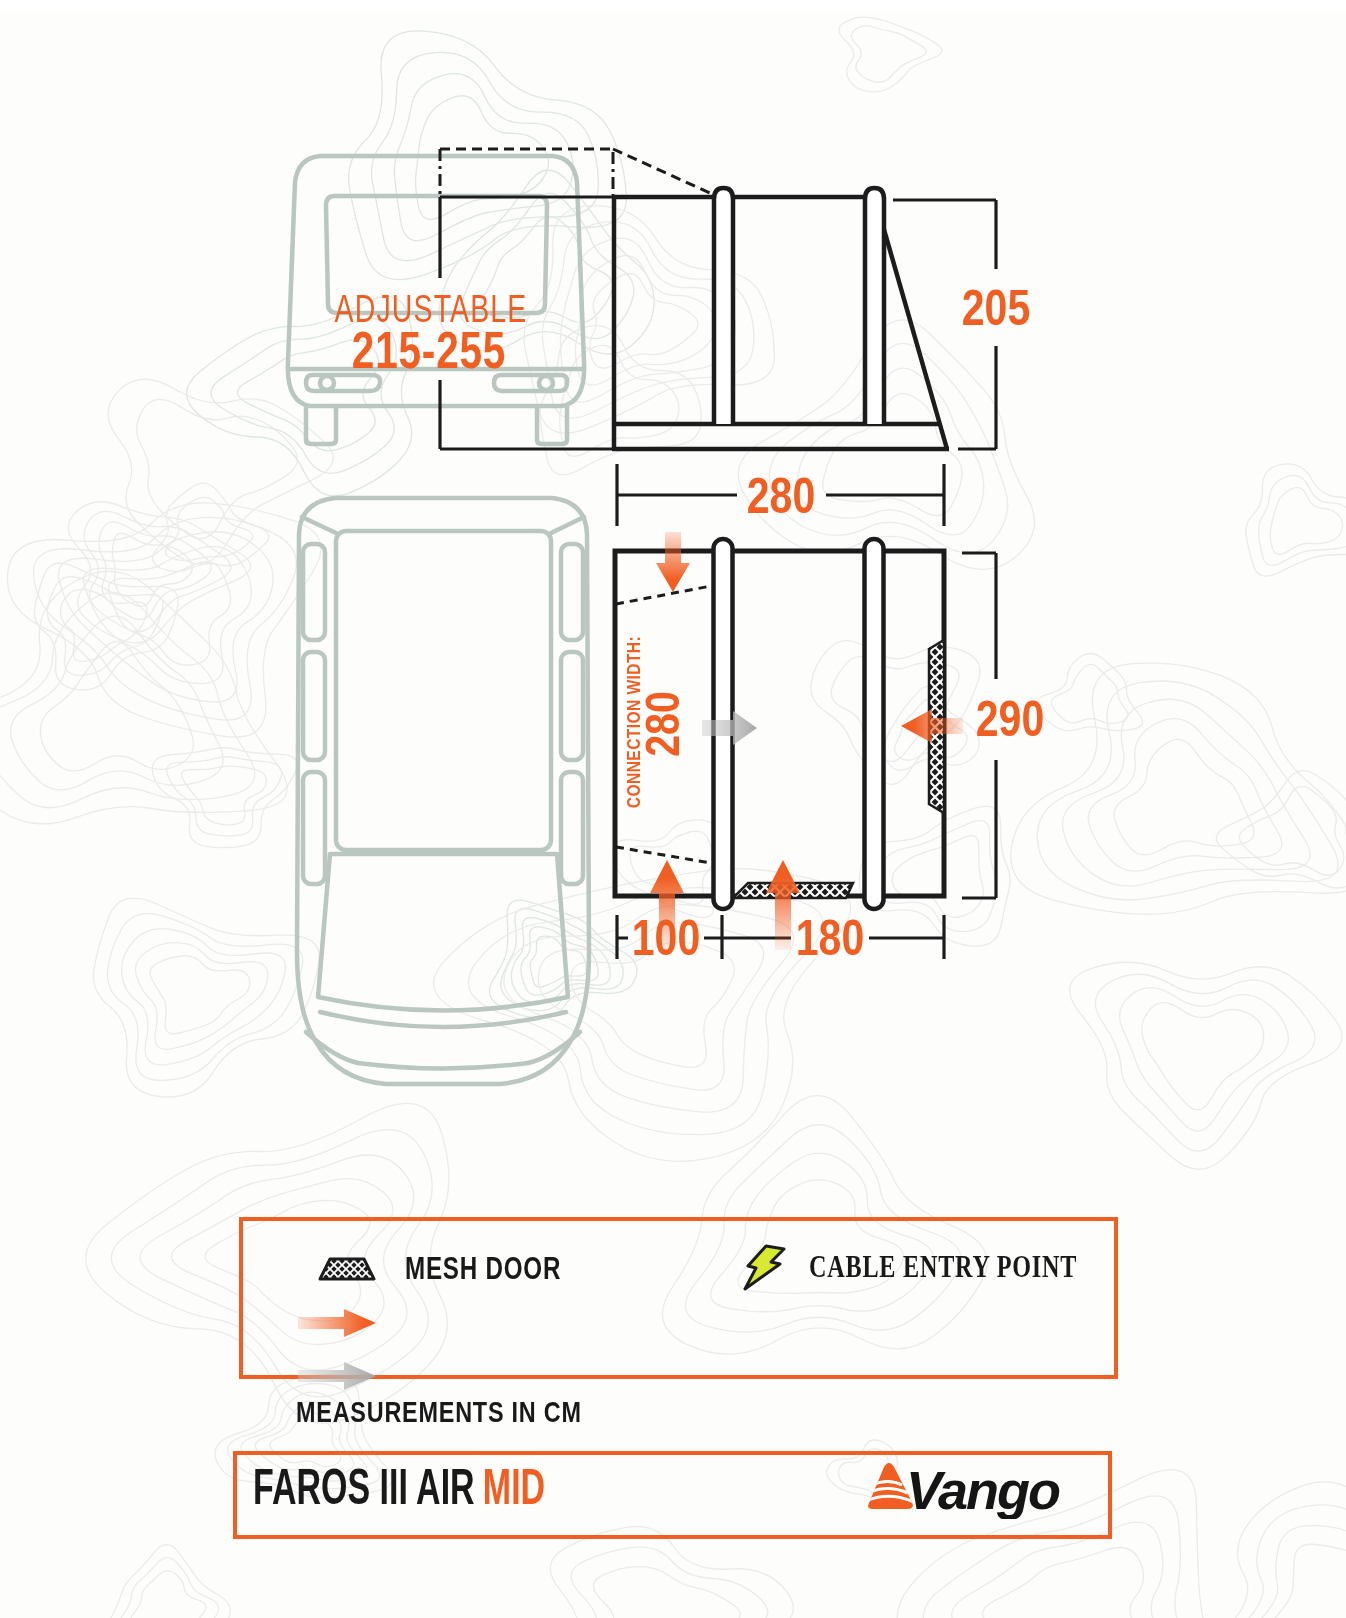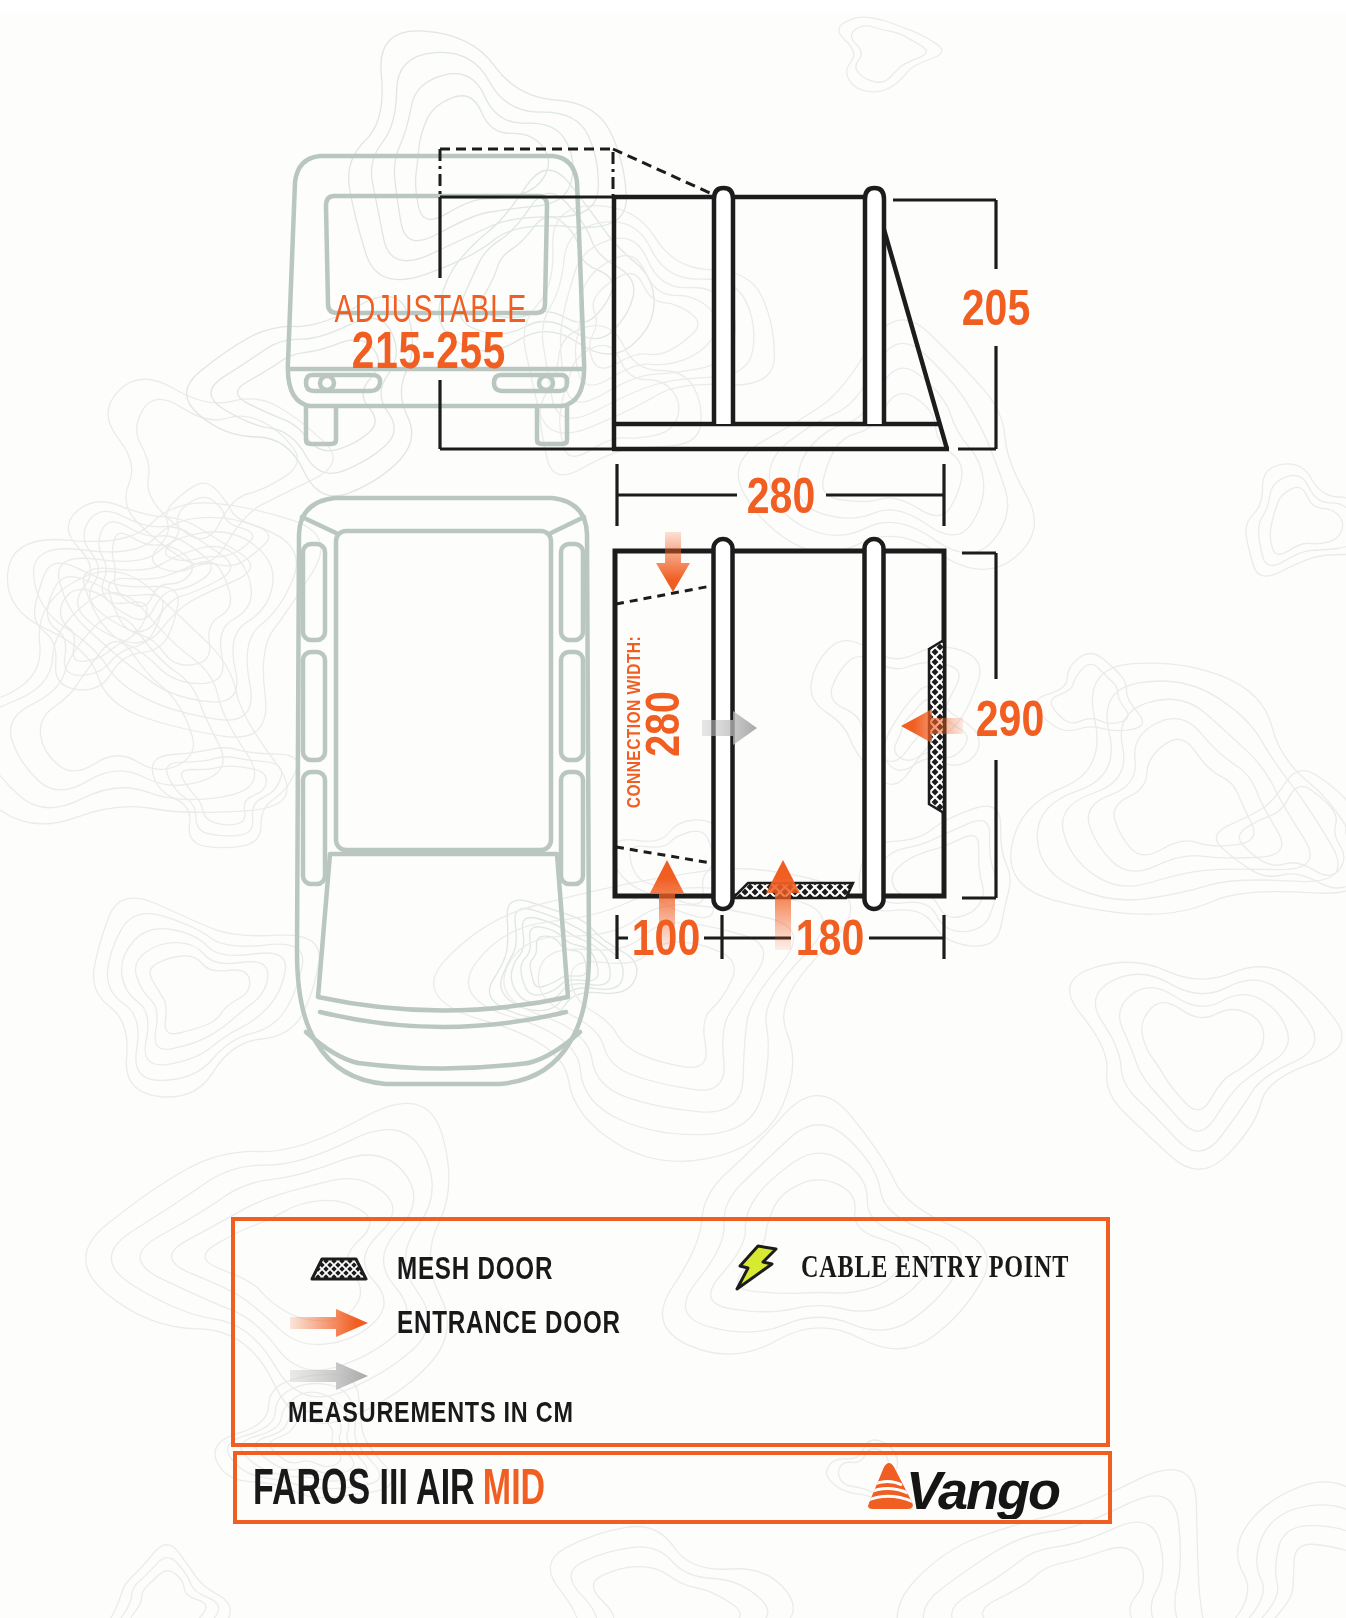--- a/index.html
+++ b/index.html
@@ -14,22 +14,22 @@
   
   .lbl { position:absolute; white-space:nowrap; line-height:1; color:#F15E22; font-weight:bold; }
   .dim   { transform:translate(-50%,-50%) scaleX(.82); font-size:50px; }
   .adj1  { transform:translate(-50%,-50%) scaleX(.75); font-size:38px; font-weight:normal; letter-spacing:1.5px; }
   .adj2  { transform:translate(-50%,-50%) scaleX(.78); font-size:52px; letter-spacing:1px; }
   .rotS  { transform:translate(-50%,-50%) rotate(-90deg) scaleX(.82); font-size:19px; letter-spacing:.5px; }
   .rotB  { transform:translate(-50%,-50%) rotate(-90deg) scaleX(.82); font-size:48px; }
 
   
   .obox { position:absolute; border:4px solid #F15E22; background:transparent; }
-  #legend-box { left:231px; top:1205px; width:879px; height:230px; }
-  #footer-bar { left:233px; top:1439px; width:879px; height:73px; }
+  #legend-box { left:239px; top:1205px; width:879px; height:162px; }
+  #footer-bar { left:233px; top:1439px; width:879px; height:88px; }
 
   .leglbl { position:absolute; color:#191919; font-weight:bold; font-size:31px; transform:translateY(-50%); white-space:nowrap; }
   .cnd { display:inline-block; transform:scaleX(.78); transform-origin:left center; letter-spacing:1px; }
   .note { font-size:30px; }
   .legicon { position:absolute; }
 
   #footer-title { position:absolute; left:16px; top:32px; transform:translateY(-50%); white-space:nowrap;
                   font-size:50px; font-weight:bold; color:#191919; }
   #footer-title .cnd { transform:scaleX(.68); letter-spacing:0; }
   .variant { color:#F15E22; margin-left:12px; }
@@ -282,22 +282,20 @@
 
     <svg class="legicon" style="left:55px; top:87px;" width="80" height="30" viewBox="0 0 80 30">
       <defs>
         <linearGradient id="gLegOr" x1="0" y1="0" x2="1" y2="0">
           <stop offset="0" stop-color="#F15E22" stop-opacity=".15"></stop>
           <stop offset=".85" stop-color="#F15E22"></stop>
         </linearGradient>
       </defs>
       <polygon points="0,9 46,9 46,1 78,15 46,29 46,21 0,21" fill="url(#gLegOr)"></polygon>
     </svg>
-    <div class="leglbl" style="left:162px; top:102px;">
-      <span class="cnd">ENTRANCE DOOR</span></div>
 
     <svg class="legicon" style="left:55px; top:140px;" width="80" height="30" viewBox="0 0 80 30">
       <defs>
         <linearGradient id="gLegGr" x1="0" y1="0" x2="1" y2="0">
           <stop offset="0" stop-color="#cccccc" stop-opacity=".4"></stop>
           <stop offset="1" stop-color="#A8A8A8"></stop>
         </linearGradient>
       </defs>
       <polygon points="0,9 46,9 46,1 78,15 46,29 46,21 0,21" fill="url(#gLegGr)"></polygon>
     </svg>

